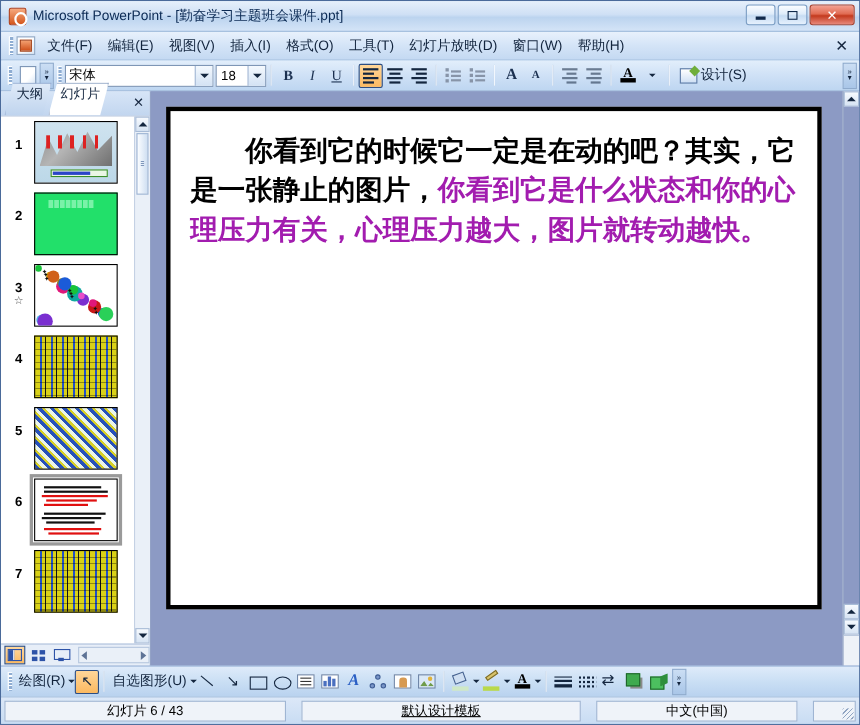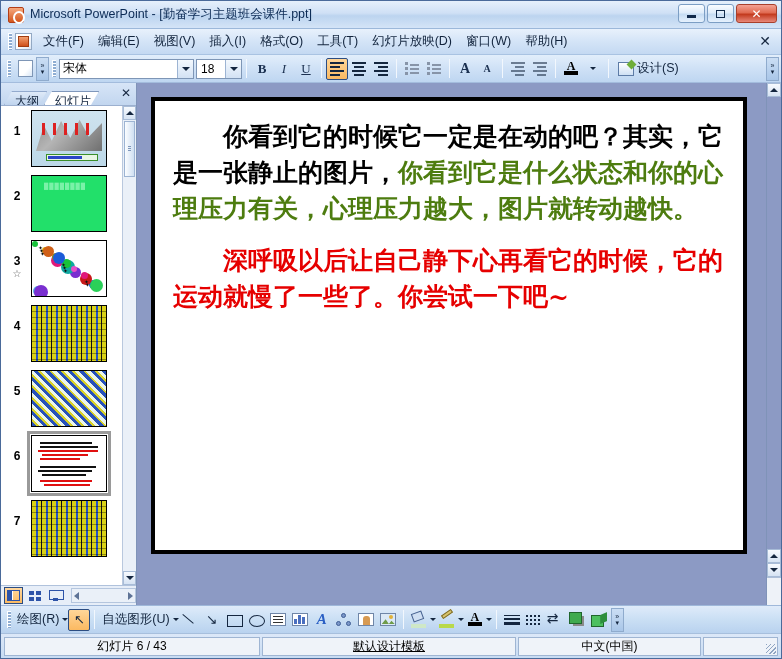--- a/index.html
+++ b/index.html
@@ -287,21 +287,21 @@
   }
   .ptab {
     font-size: 12px;
     color: #14263f;
     padding: 2px 7px 2px 10px;
     background: linear-gradient(to bottom, #dfeaf8, #bfd4ee);
     border: 1px solid #93aacd;
     border-bottom: none;
     margin-right: -3px;
     clip-path: polygon(8px 0, 100% 0, calc(100% - 8px) 100%, 0 100%);
-    height: 14px;
+    height: 30px;
     line-height: 15px;
   }
   .ptab.active {
     background: #fff;
     font-weight: normal;
     z-index: 3;
     border-color: #7f97bb;
   }
   #pane-close {
     position: absolute;
@@ -540,21 +540,21 @@
     padding: 0 18px;
     font-family: "DejaVu Serif", "Liberation Serif", serif;
     font-size: 25px;
     line-height: 36px;
     font-weight: bold;
     color: #000;
     text-align: left;
   }
   .para { margin-bottom: 16px; text-indent: 2em; }
   .para.p3 { color: #e60000; }
-  .red { color: #4d7c0f; }
+  .red { color: #a21caf; }
 
   #main-vscroll {
     width: 15px;
     flex: 0 0 15px;
     background: #e8eef7;
     border-left: 1px solid #7f93b8;
     display: flex;
     flex-direction: column;
   }
   .mvs-track { flex: 1 1 auto; background: #8c9ac4; }
@@ -615,21 +615,21 @@
 
   
   #statusbar {
     height: 25px;
     flex: 0 0 25px;
     display: flex;
     align-items: center;
     background: linear-gradient(to bottom, #dce8f8, #c8dcf3);
     border-top: 1px solid #a7bfdd;
     padding: 2px 3px;
-    gap: 2px;
+    gap: 14px;
   }
   .status-cell {
     height: 19px;
     background: #eff3f9;
     border: 1px solid #9fb5d3;
     display: flex;
     align-items: center;
     justify-content: center;
     font-size: 12px;
     color: #000;
@@ -955,23 +955,20 @@
       </div>
     </div>
 
     <div id="mainarea">
       <div id="slide-canvas-wrap">
         <div id="slide">
           <div id="slide-text">
             <div class="para">
               <span>你看到它的时候它一定是在动的吧？其实，它是一张静止的图片，</span><span class="red">你看到它是什么状态和你的心理压力有关，心理压力越大，图片就转动越快。</span>
             </div>
-            <div class="para p3">
-              <span>深呼吸以后让自己静下心再看它的时候，它的运动就慢了一些了。你尝试一下吧~</span>
-            </div>
           </div>
         </div>
       </div>
       <div id="main-vscroll">
         <div class="sb-btn">
             <i class="arrow-up"></i>
           </div>
         <div class="mvs-track"></div>
         <div class="sb-btn">
             <i class="arrow-up"></i>

